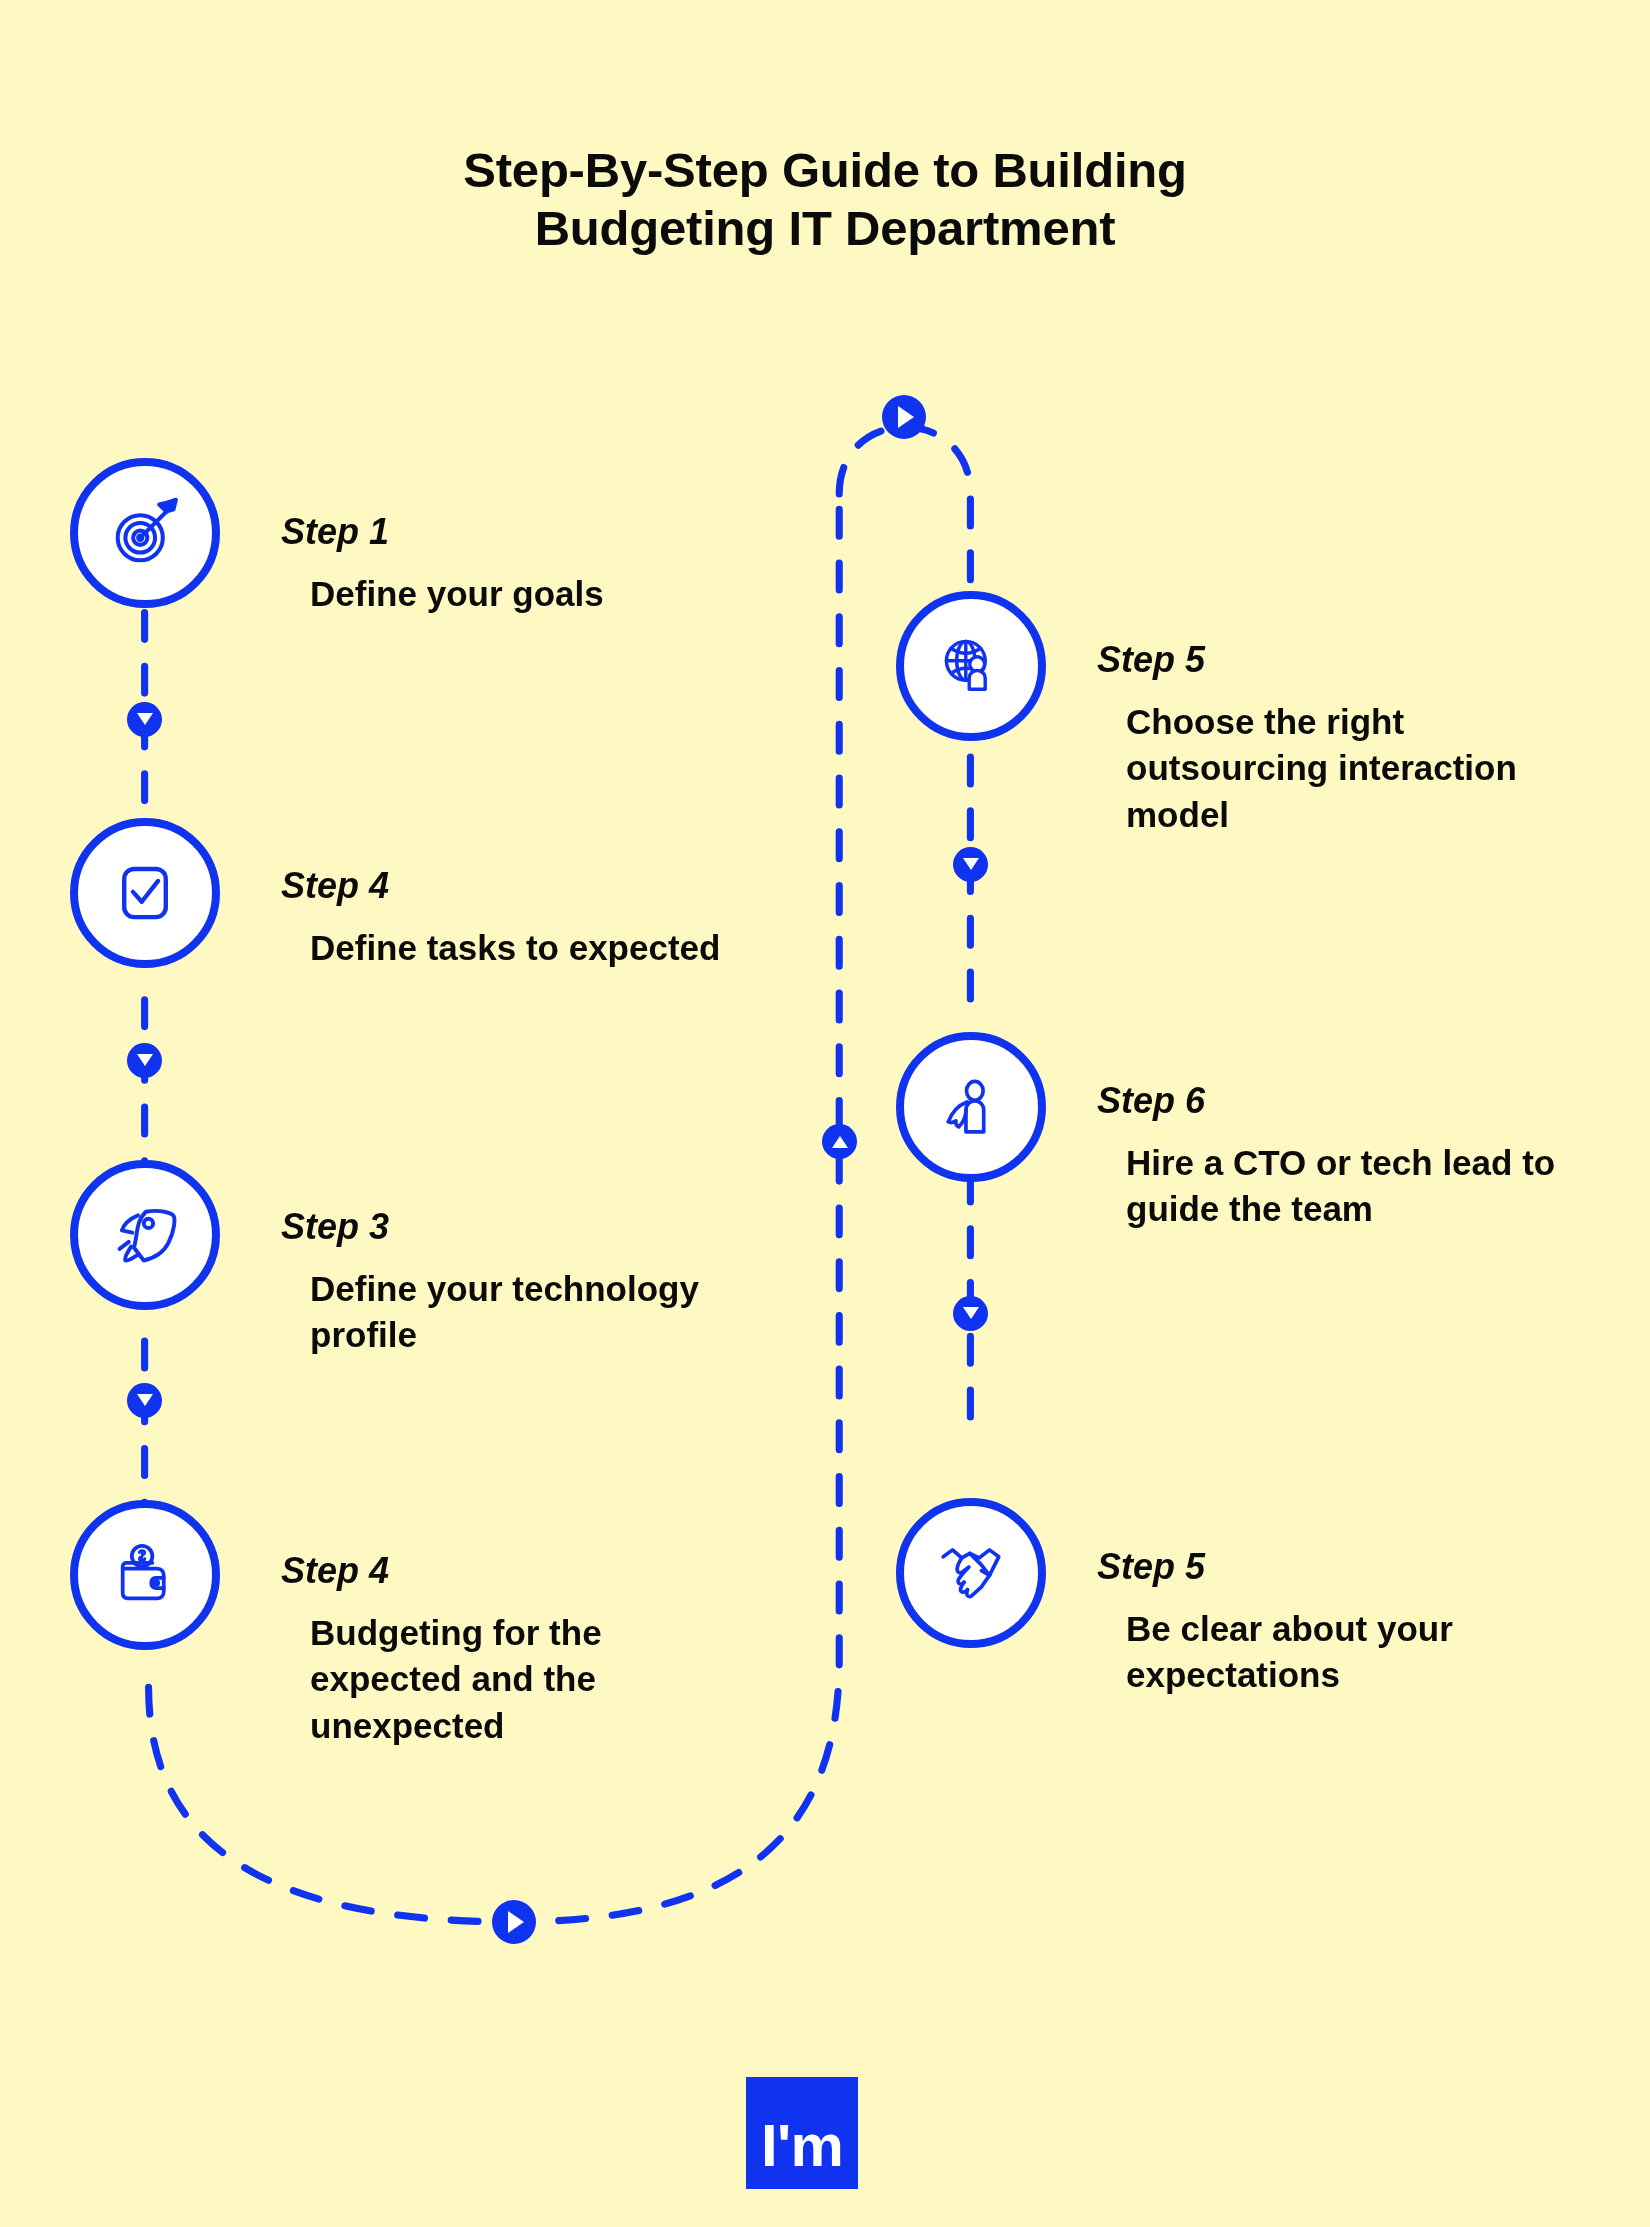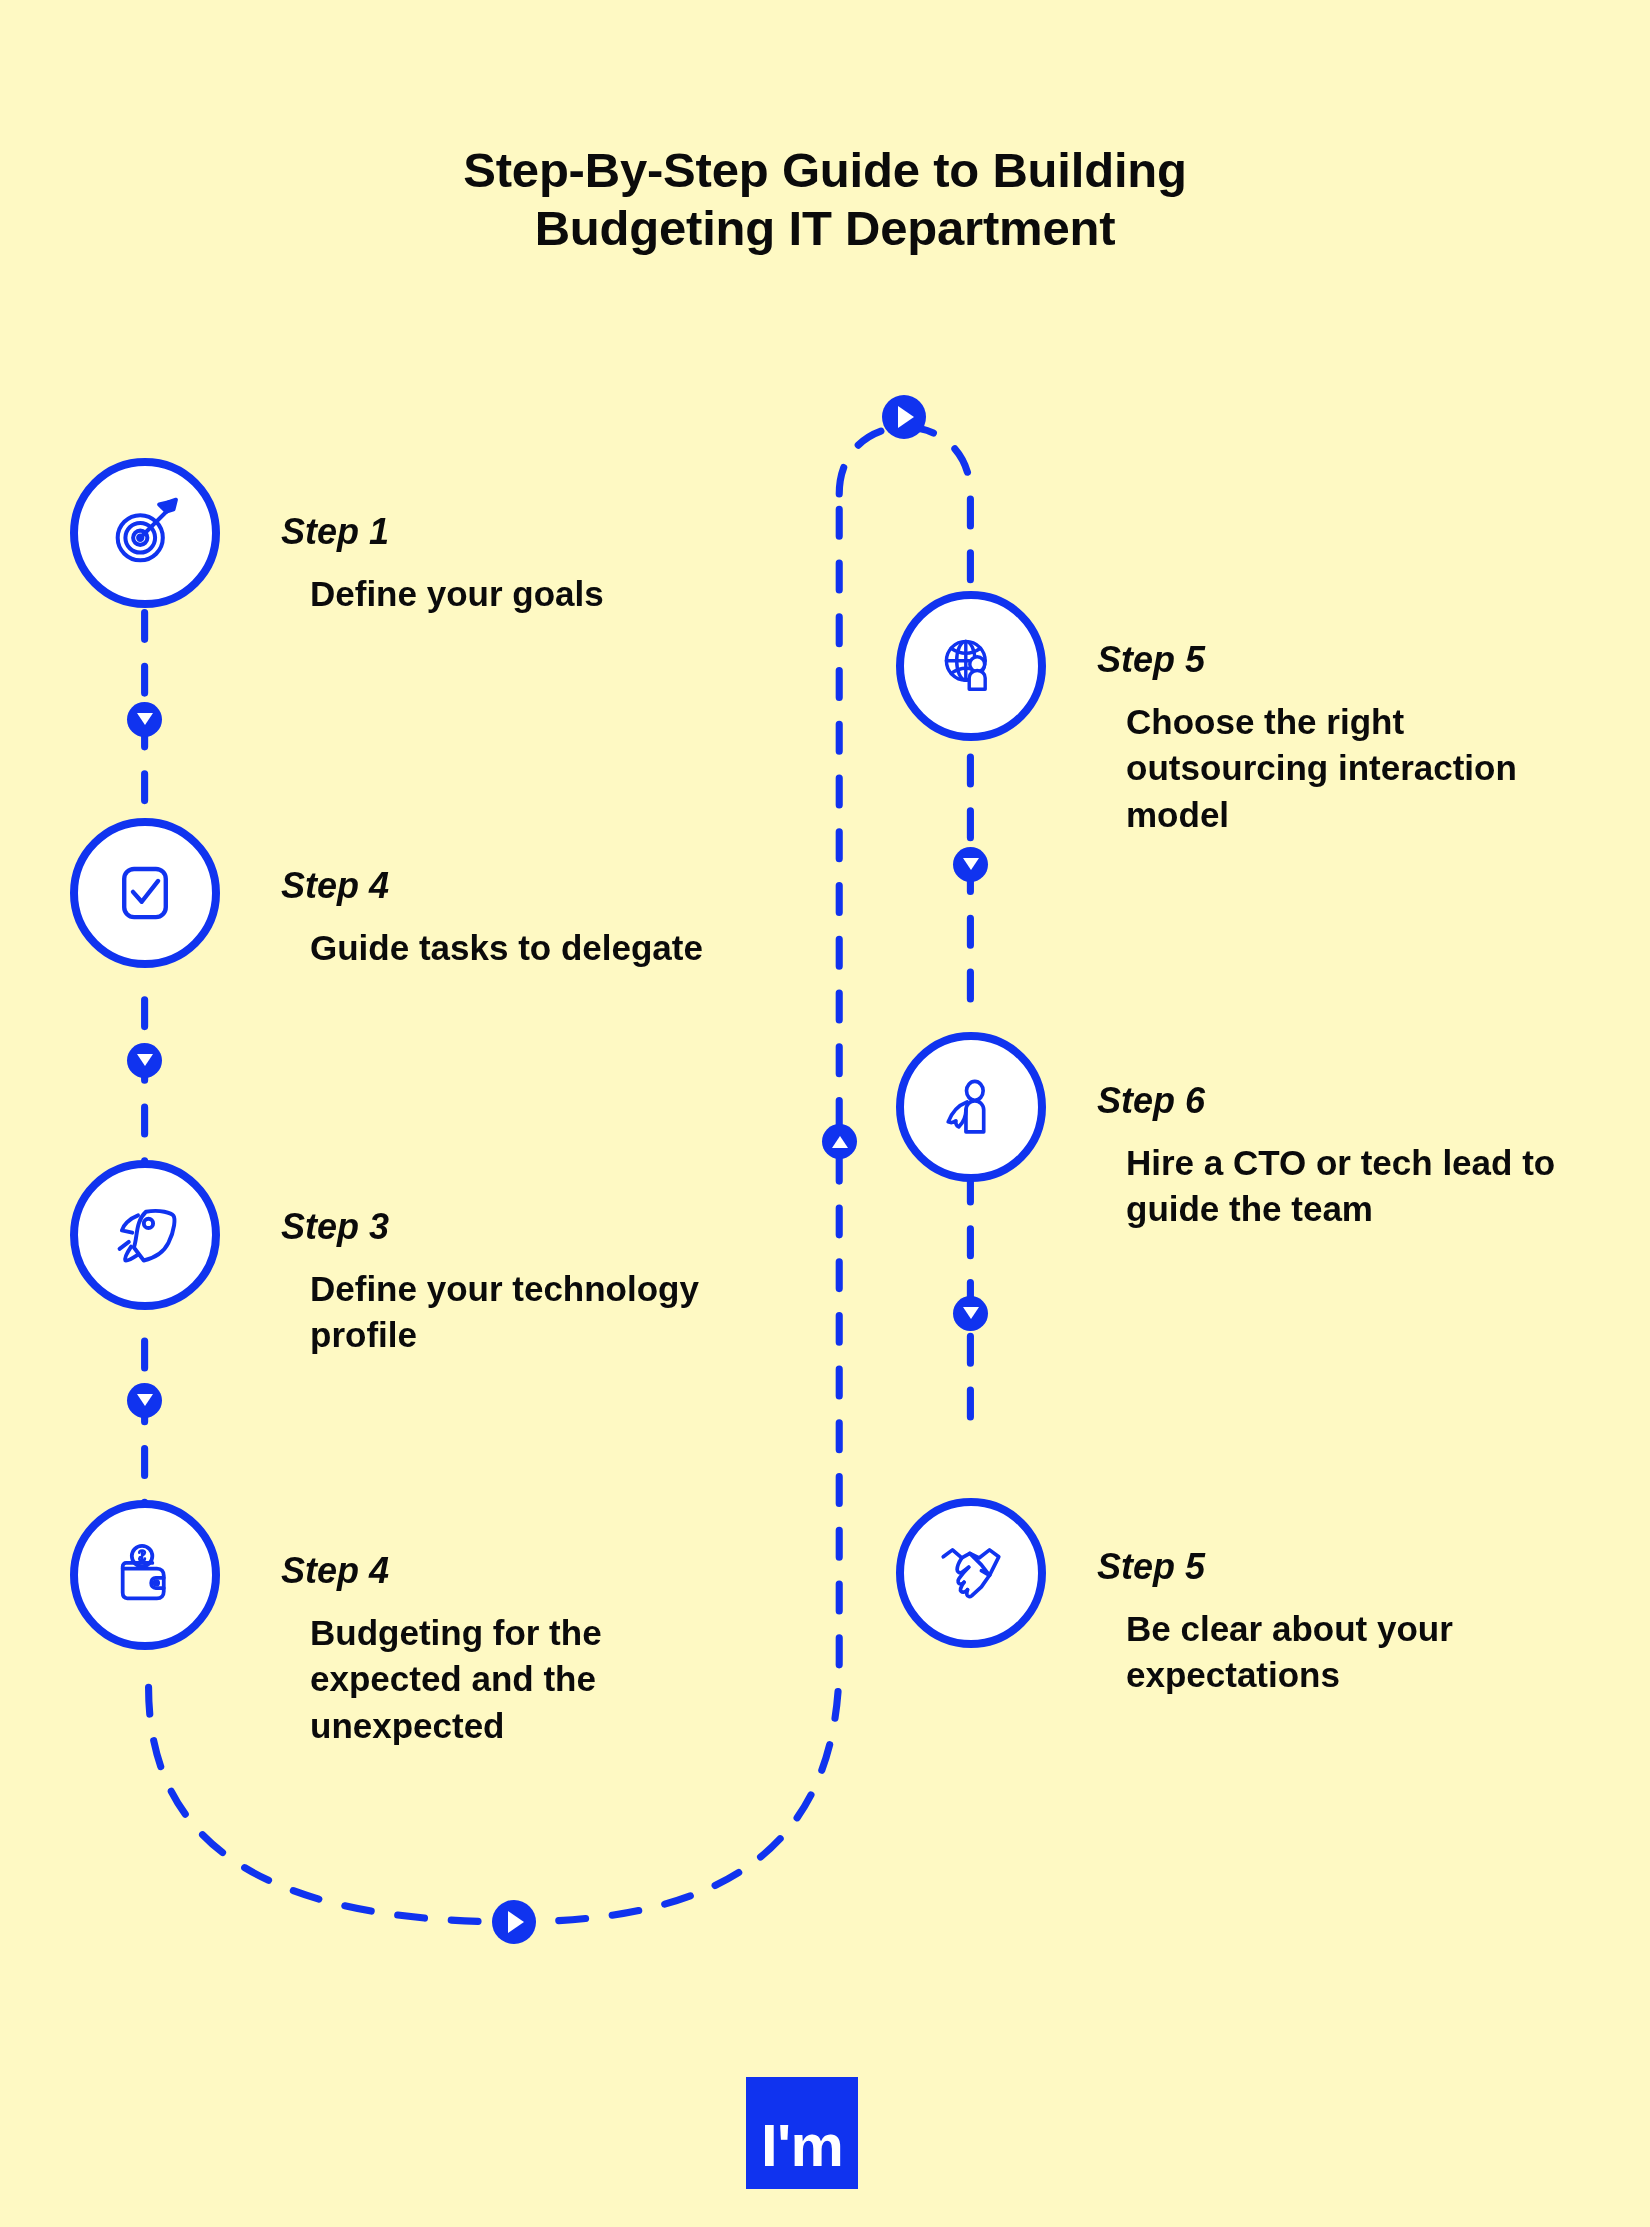--- a/index.html
+++ b/index.html
@@ -179,21 +179,21 @@
     <div class="circle" style="left:70px; top:818px;">
       <span>
         <svg width="70" height="70" viewBox="0 0 64 64" fill="none" stroke="#1033EF" stroke-width="4" stroke-linecap="round" stroke-linejoin="round">
           <rect x="13" y="10" width="38" height="44" rx="9"></rect>
           <path d="M21 31 L29 40 L44 21"></path>
         </svg>
       </span>
     </div>
     <div class="labelwrap" style="left:281px; top:868px; width:443px;">
       <div class="step-title">Step 4</div>
-      <div class="step-desc">Guide tasks to delegate</div>
+      <div class="step-desc">Define tasks to expected</div>
     </div>
   </div>
 
   <div class="step">
     <div class="circle" style="left:70px; top:1160px;">
       <span>
         <svg width="74" height="74" viewBox="0 0 64 64" fill="none" stroke="#1033EF" stroke-width="3.4" stroke-linecap="round" stroke-linejoin="round">
           <path d="M30 12 C42 8 52 10 54 12 C56 14 57 24 53 36 C50 45 42 51 34 54 L24 44 C26 34 22 22 30 12 Z" transform="rotate(8 32 32)"></path>
           <circle cx="35" cy="22" r="4"></circle>
           <path d="M26 15 C18 18 13 24 12 28 L21 30"></path>

